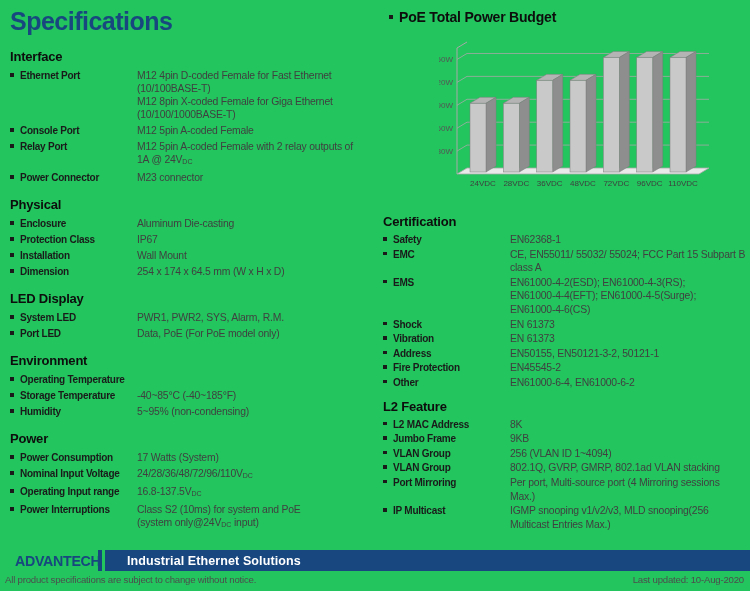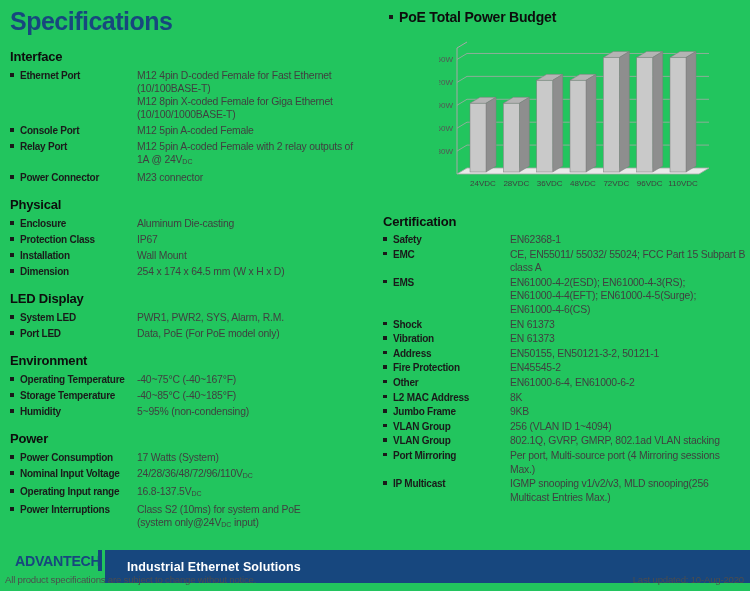--- a/index.html
+++ b/index.html
@@ -31,21 +31,21 @@
 
   
   .chart-title-row{display:flex;align-items:flex-start;margin:0 0 0 6px;}
   .chart-title-row .bullet{padding-top:5px;}
   .chart-title{font-weight:bold;color:#0d0d0d;font-size:14px;line-height:14px;
       letter-spacing:-0.2px;}
   .chart-wrap{position:relative;height:181px;}
   .chart-wrap svg{position:absolute;left:56px;top:14px;}
 
   
-  .footer-banner{position:absolute;left:105px;top:550px;height:33px;right:0;
+  .footer-banner{position:absolute;left:105px;top:550px;height:21px;right:0;
       background:var(--navy);display:flex;align-items:center;text-align:center;}
   .footer-banner .banner-text{color:#fff;font-weight:bold;font-size:12.5px;
       letter-spacing:0.1px;padding-left:22px;}
   .footer-sep{position:absolute;left:98px;top:550px;width:3.5px;height:21px;
       background:var(--navy);}
   .logo{position:absolute;left:15px;top:552px;width:82px;height:18px;
       color:var(--navy);font-weight:800;font-size:14.5px;line-height:18px;
       letter-spacing:-0.3px;transform:scale(0.98,1);transform-origin:left center;}
   .note-left{position:absolute;left:5px;top:574px;font-size:9.6px;color:#4d4d4d;
       letter-spacing:-0.2px;}
@@ -114,21 +114,20 @@
         </div>
         <div class="spec-row">
           <span class="bullet"></span>
           <span class="label">Port LED</span>
           <span class="value">Data, PoE (For PoE model only)</span>
         </div>
         <h2 class="sec-heading">Environment</h2>
         <div class="spec-row">
           <span class="bullet"></span>
           <span class="label">Operating Temperature</span>
-          <span class="value">-40~75°C (-40~167°F)</span>
         </div>
         <div class="spec-row">
           <span class="bullet"></span>
           <span class="label">Storage Temperature</span>
           <span class="value">-40~85°C (-40~185°F)</span>
         </div>
         <div class="spec-row">
           <span class="bullet"></span>
           <span class="label">Humidity</span>
           <span class="value">5~95% (non-condensing)</span>
@@ -245,20 +244,21 @@
         <div class="spec-row">
           <span class="bullet"></span>
           <span class="label">Fire Protection</span>
           <span class="value">EN45545-2</span>
         </div>
         <div class="spec-row">
           <span class="bullet"></span>
           <span class="label">Other</span>
           <span class="value">EN61000-6-4, EN61000-6-2</span>
         </div>
+        <h2 class="sec-heading">L2 Feature</h2>
         <div class="spec-row">
           <span class="bullet"></span>
           <span class="label">L2 MAC Address</span>
           <span class="value">8K</span>
         </div>
         <div class="spec-row">
           <span class="bullet"></span>
           <span class="label">Jumbo Frame</span>
           <span class="value">9KB</span>
         </div>

